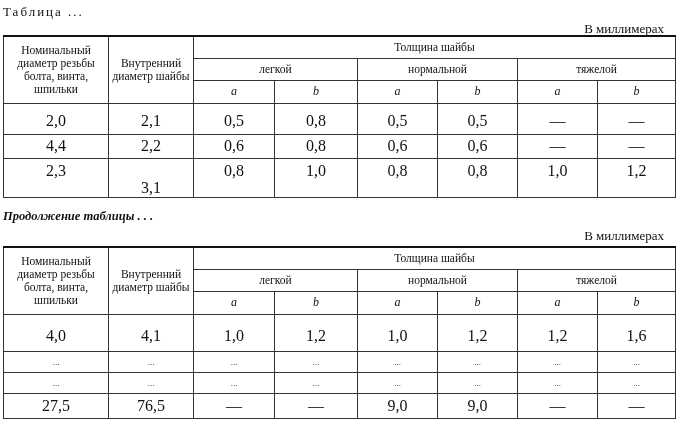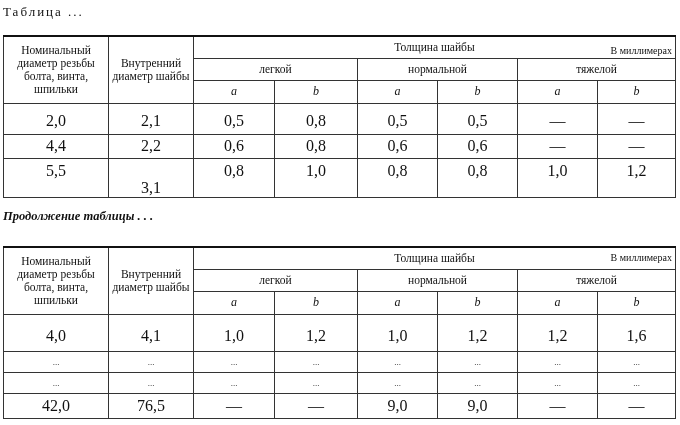--- a/index.html
+++ b/index.html
@@ -1,19 +1,19 @@
 <!DOCTYPE html>
 <html><head>
 <meta charset="utf-8">
 <style>
   html, body { margin:0; padding:0; background:#ffffff; }
   body { width:680px; height:425px; position:relative; overflow:hidden; color:#111; font-family:"Liberation Serif", "DejaVu Serif", serif; }
   .caption { position:absolute; left:3px; font-size:13px; letter-spacing:2px; }
   .caption.italic { font-style:italic; font-weight:bold; letter-spacing:0; font-size:12.5px; }
-  .units { position:absolute; right:8px; font-size:10px;margin-top:24px; }
+  .units { position:absolute; right:16px; font-size:13px; }
   table.t { position:absolute; left:3px; width:672px; border-collapse:collapse; table-layout:fixed; font-size:12px; }
   table.t td, table.t th { border:1px solid #333; text-align:center; padding:0; font-weight:normal; }
   table.t { border:1.6px solid #111; }
   table.t tr.top th { border-top:2.5px solid #111; }
   .hdr { line-height:13px; font-size:11.5px; }
   .ab { font-style:italic; font-weight:bold; }
   td.val { font-weight:bold; font-size:16px; }
 </style>
 </head>
 <body>
@@ -65,21 +65,21 @@
     <td class="val">4,4</td>
     <td class="val">2,2</td>
     <td class="val">0,6</td>
     <td class="val">0,8</td>
     <td class="val">0,6</td>
     <td class="val">0,6</td>
     <td class="val">—</td>
     <td class="val">—</td>
   </tr>
   <tr style="height:25px;">
-    <td class="val" style="vertical-align:top;padding-top:3px;">5,5</td>
+    <td class="val" style="vertical-align:top;padding-top:3px;">2,3</td>
     <td class="val" style="vertical-align:top;padding-top:20px;">3,1</td>
     <td class="val" style="vertical-align:top;padding-top:3px;">0,8</td>
     <td class="val" style="vertical-align:top;padding-top:3px;">1,0</td>
     <td class="val" style="vertical-align:top;padding-top:3px;">0,8</td>
     <td class="val" style="vertical-align:top;padding-top:3px;">0,8</td>
     <td class="val" style="vertical-align:top;padding-top:3px;">1,0</td>
     <td class="val" style="vertical-align:top;padding-top:3px;">1,2</td>
   </tr>
 </tbody>
   </table>
@@ -141,21 +141,21 @@
     <td class="val" style="font-size:9px;">...</td>
     <td class="val" style="font-size:9px;">...</td>
     <td class="val" style="font-size:9px;">...</td>
     <td class="val" style="font-size:9px;">...</td>
     <td class="val" style="font-size:9px;">...</td>
     <td class="val" style="font-size:9px;">...</td>
     <td class="val" style="font-size:9px;">...</td>
     <td class="val" style="font-size:9px;">...</td>
   </tr>
   <tr style="height:25px;">
-    <td class="val" style="vertical-align:top;padding-top:3px;">42,0</td>
+    <td class="val" style="vertical-align:top;padding-top:3px;">27,5</td>
     <td class="val" style="vertical-align:top;padding-top:3px;">76,5</td>
     <td class="val" style="vertical-align:top;padding-top:3px;">—</td>
     <td class="val" style="vertical-align:top;padding-top:3px;">—</td>
     <td class="val" style="vertical-align:top;padding-top:3px;">9,0</td>
     <td class="val" style="vertical-align:top;padding-top:3px;">9,0</td>
     <td class="val" style="vertical-align:top;padding-top:3px;">—</td>
     <td class="val" style="vertical-align:top;padding-top:3px;">—</td>
   </tr>
 </tbody>
   </table>

